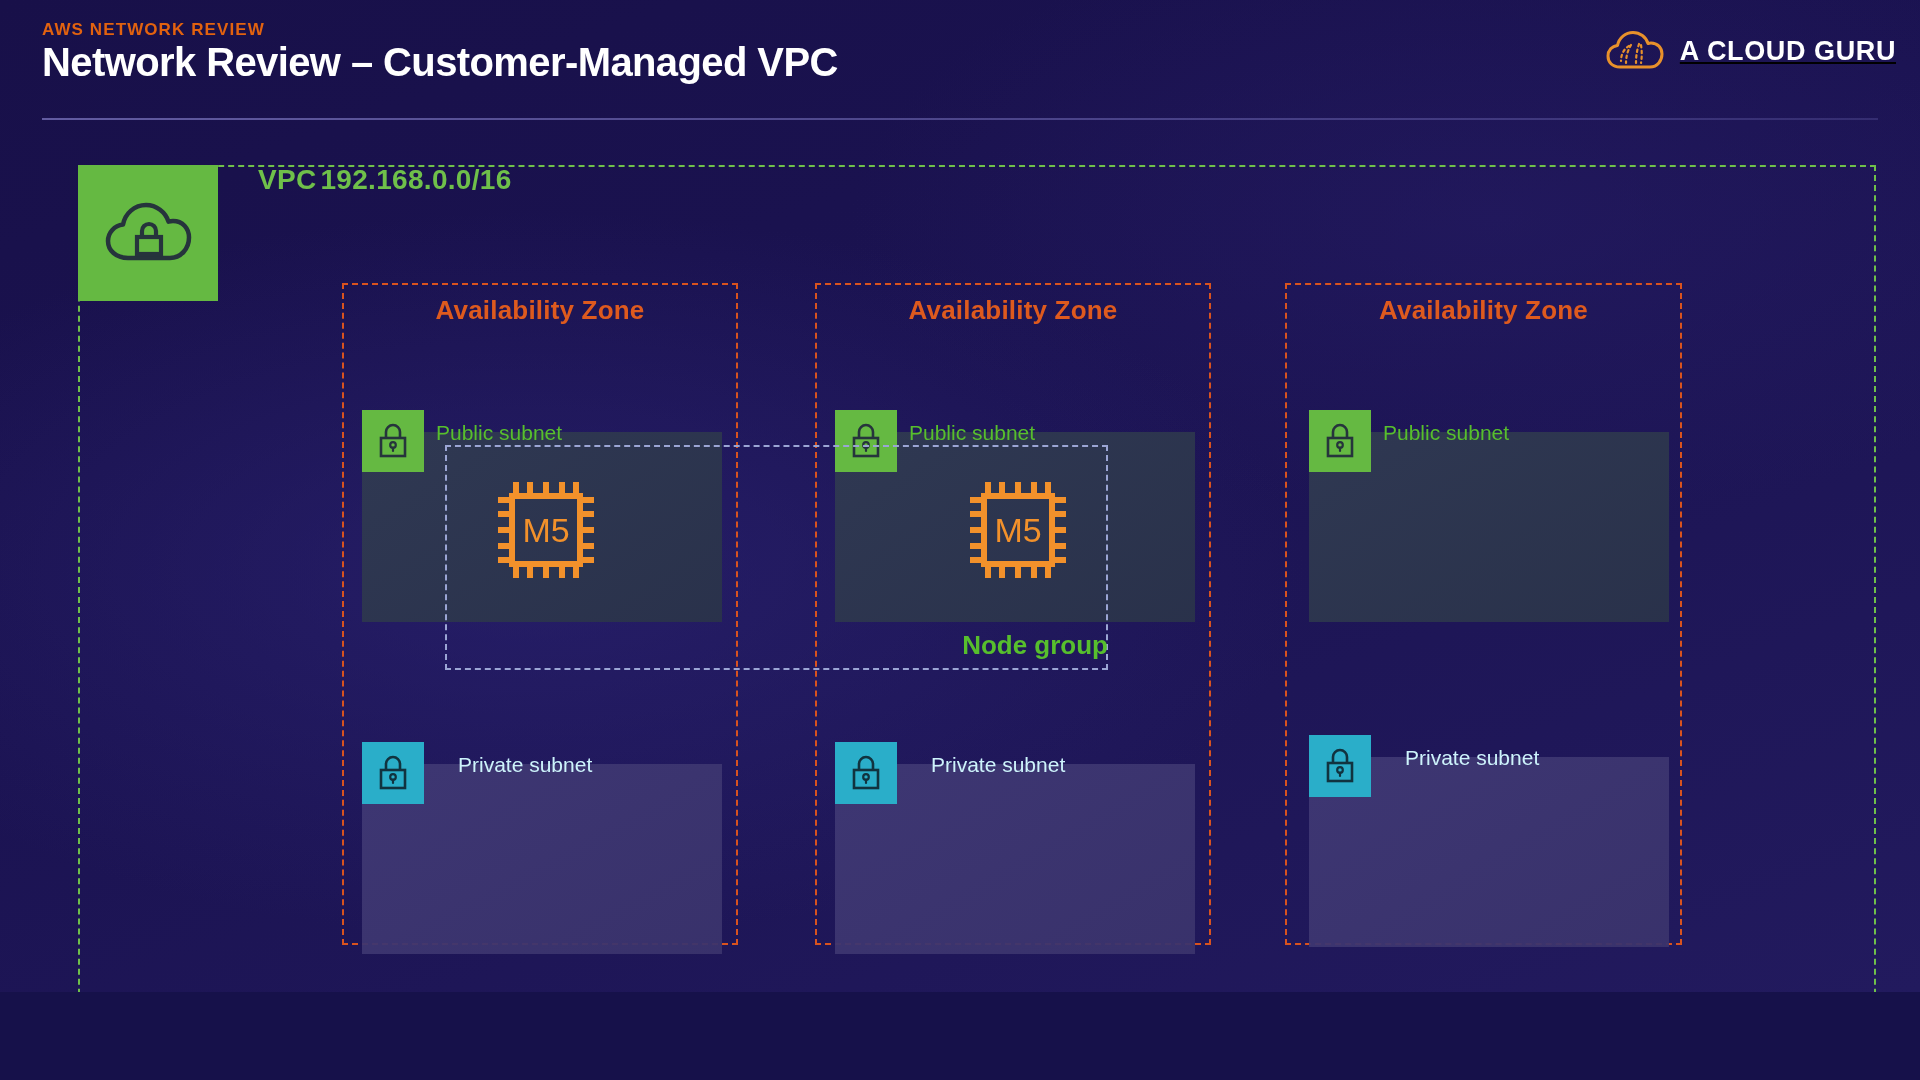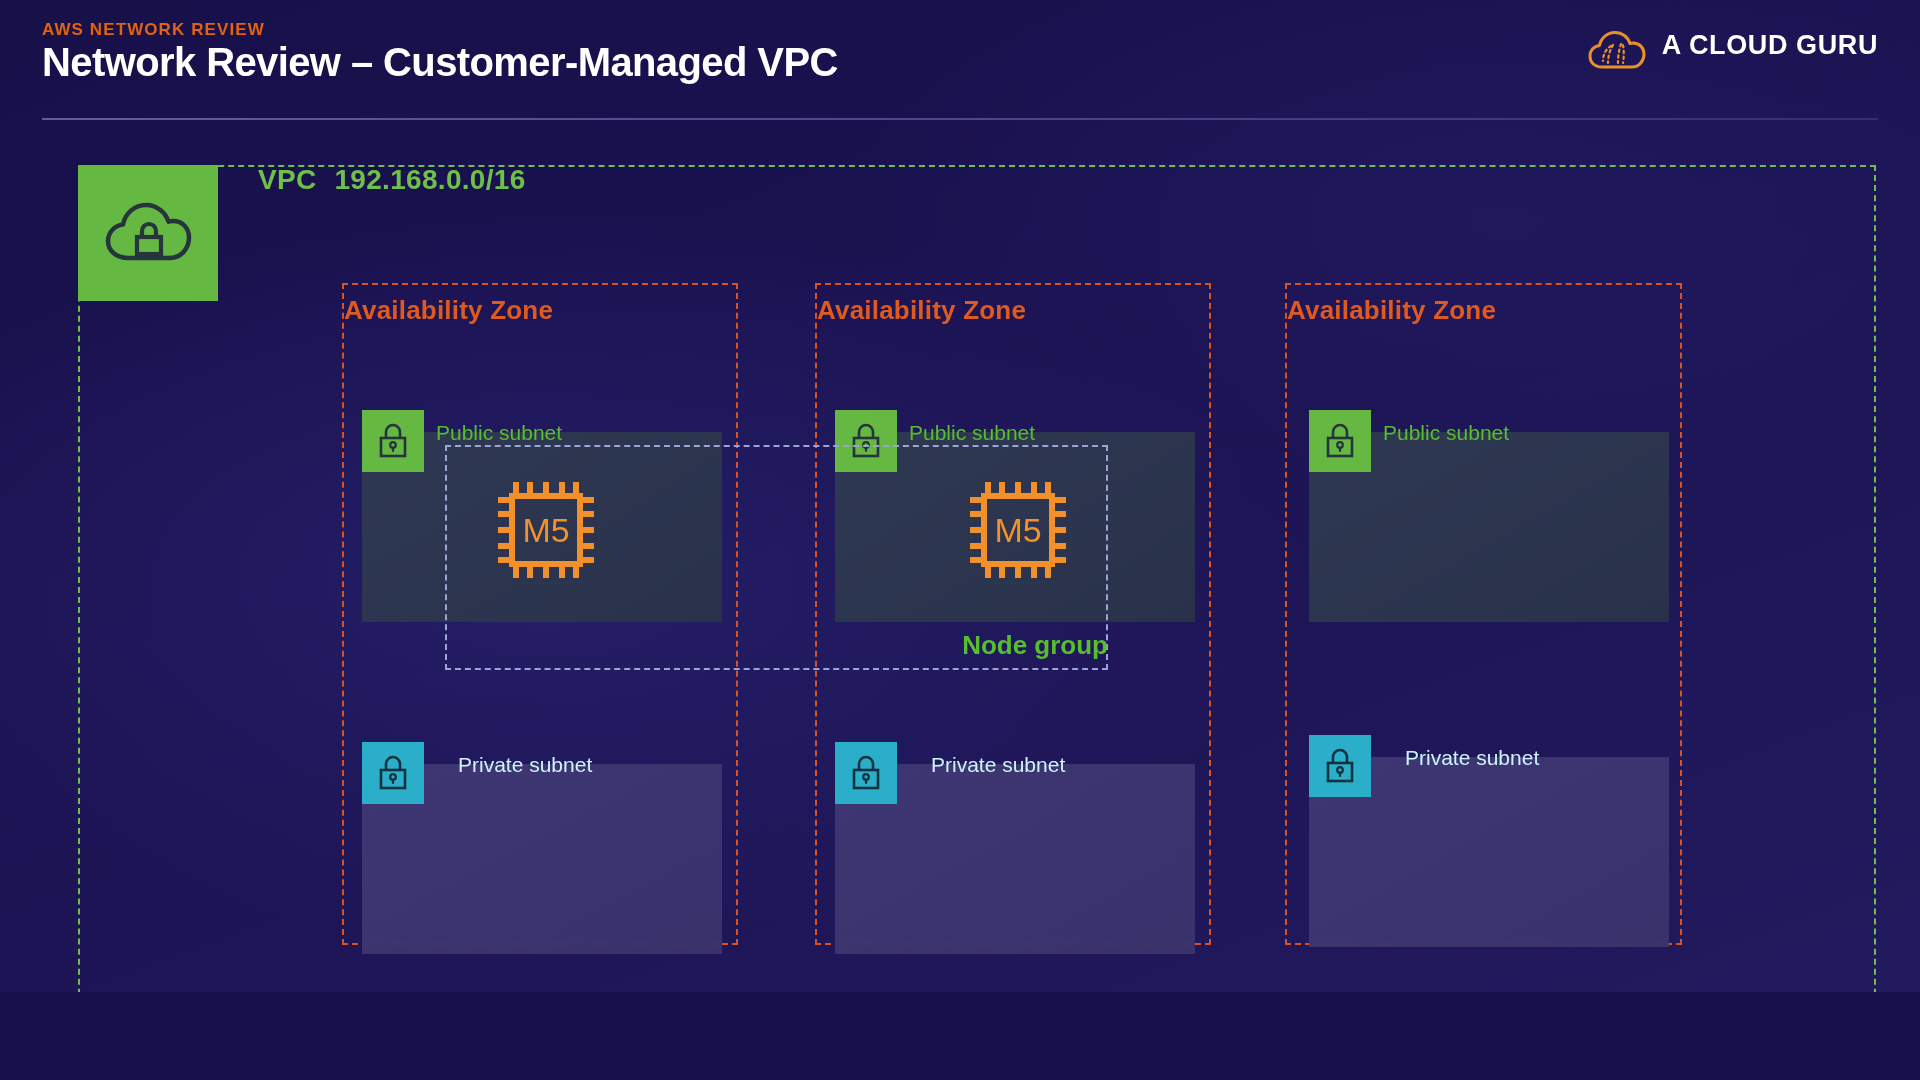--- a/index.html
+++ b/index.html
@@ -50,24 +50,26 @@
     left: 42px;
     top: 118px;
     width: 1836px;
     height: 2px;
     background: linear-gradient(90deg, rgba(122,116,190,0.75) 0%, rgba(110,104,180,0.55) 60%, rgba(96,90,165,0.35) 100%);
   }
 
   
   .brand {
     position: absolute;
-    right: 42px;
+    right: 24px;
     top: 30px;
     display: flex;
+    align-items: center;
     gap: 16px;
+    text-decoration: underline;
   }
   .brand-logo { width: 58px; height: 42px; display: block; }
   .brand-name {
     font-size: 27px;
     font-weight: 700;
     letter-spacing: 0.6px;
     color: #ffffff;
     white-space: nowrap;
   }
 
@@ -96,40 +98,40 @@
   .vpc-label {
     position: absolute;
     left: 258px;
     top: 164px;
     font-size: 28px;
     font-weight: 700;
     color: #6fc04a;
     white-space: nowrap;
     letter-spacing: 0.3px;
   }
-  .vpc-label .cidr { margin-left: 18px; }
+  .vpc-label .cidr { margin-left: 4px; }
 
   
   .az {
     position: absolute;
     top: 283px;
     height: 662px;
     border: 2px dashed #d9531e;
     box-sizing: border-box;
   }
   #az-1 { left: 342px; width: 396px; }
   #az-2 { left: 815px; width: 396px; }
   #az-3 { left: 1285px; width: 397px; }
 
   .az-title {
     position: absolute;
     top: 10px;
     left: 0;
     right: 0;
-    text-align: left;
+    text-align: center;
     font-size: 26px;
     font-weight: 700;
     color: #de5a1e;
     letter-spacing: 0.2px;
   }
 
   
   .subnet {
     position: absolute;
     box-sizing: border-box;

